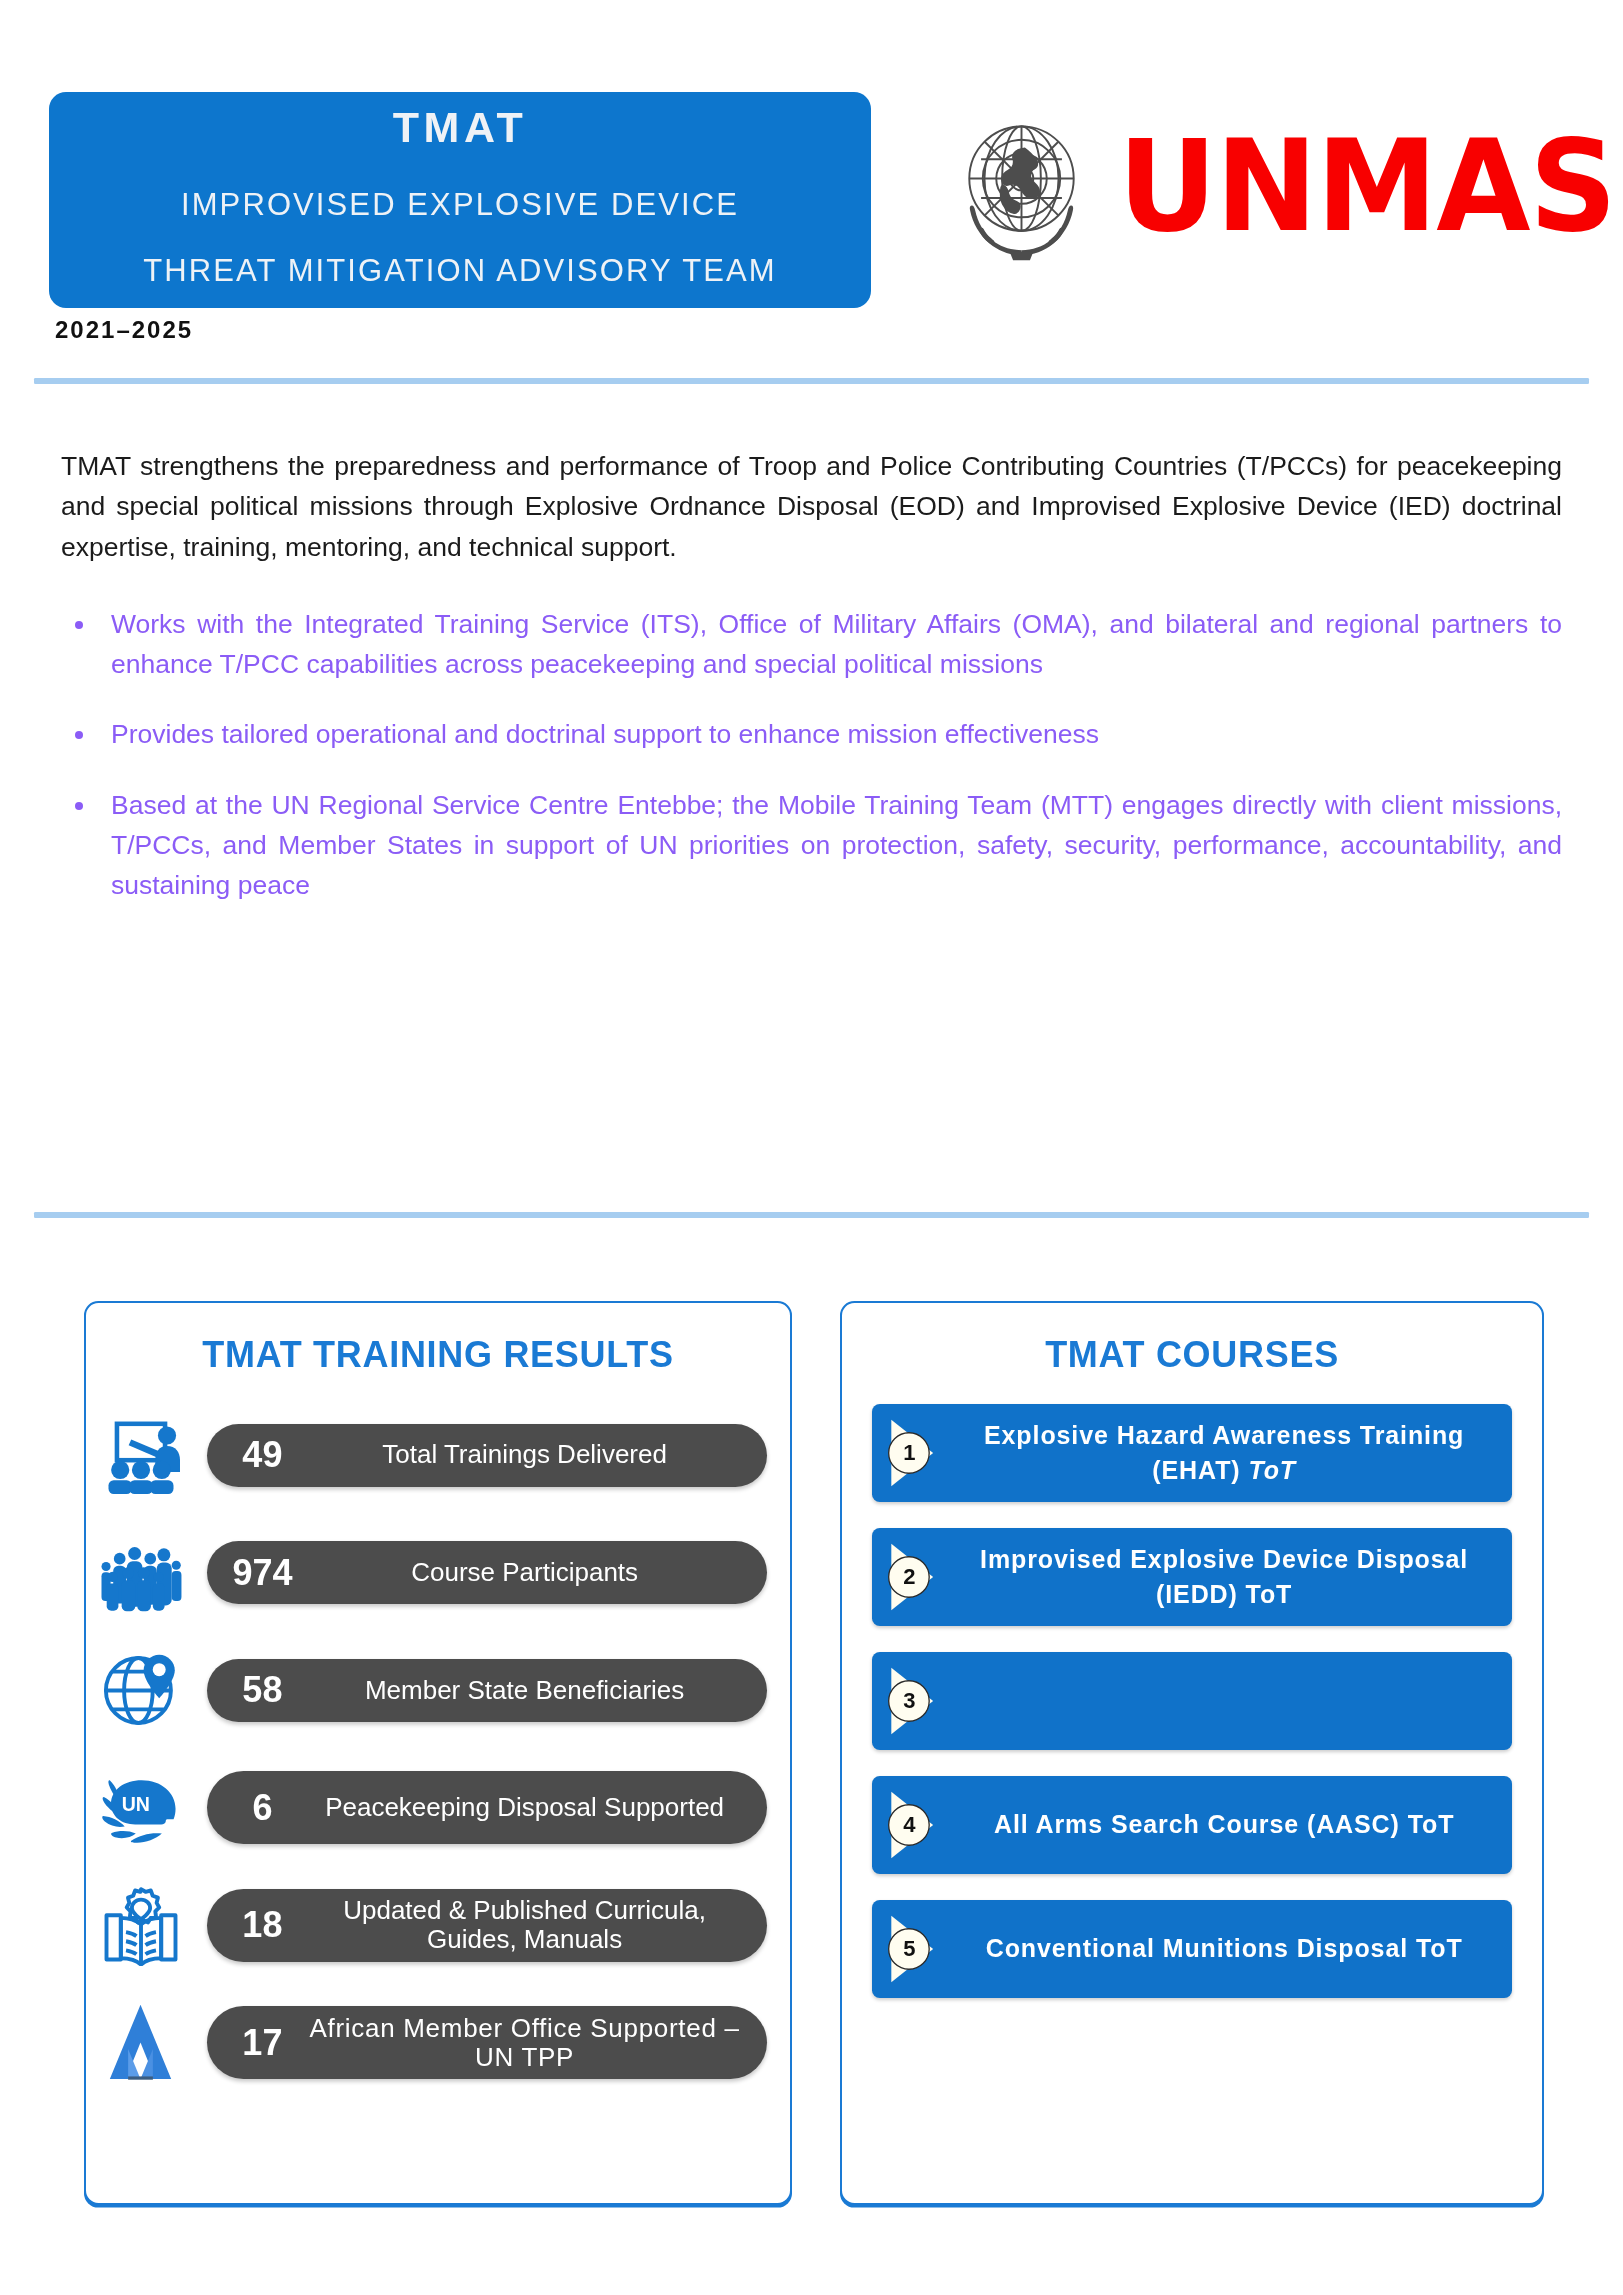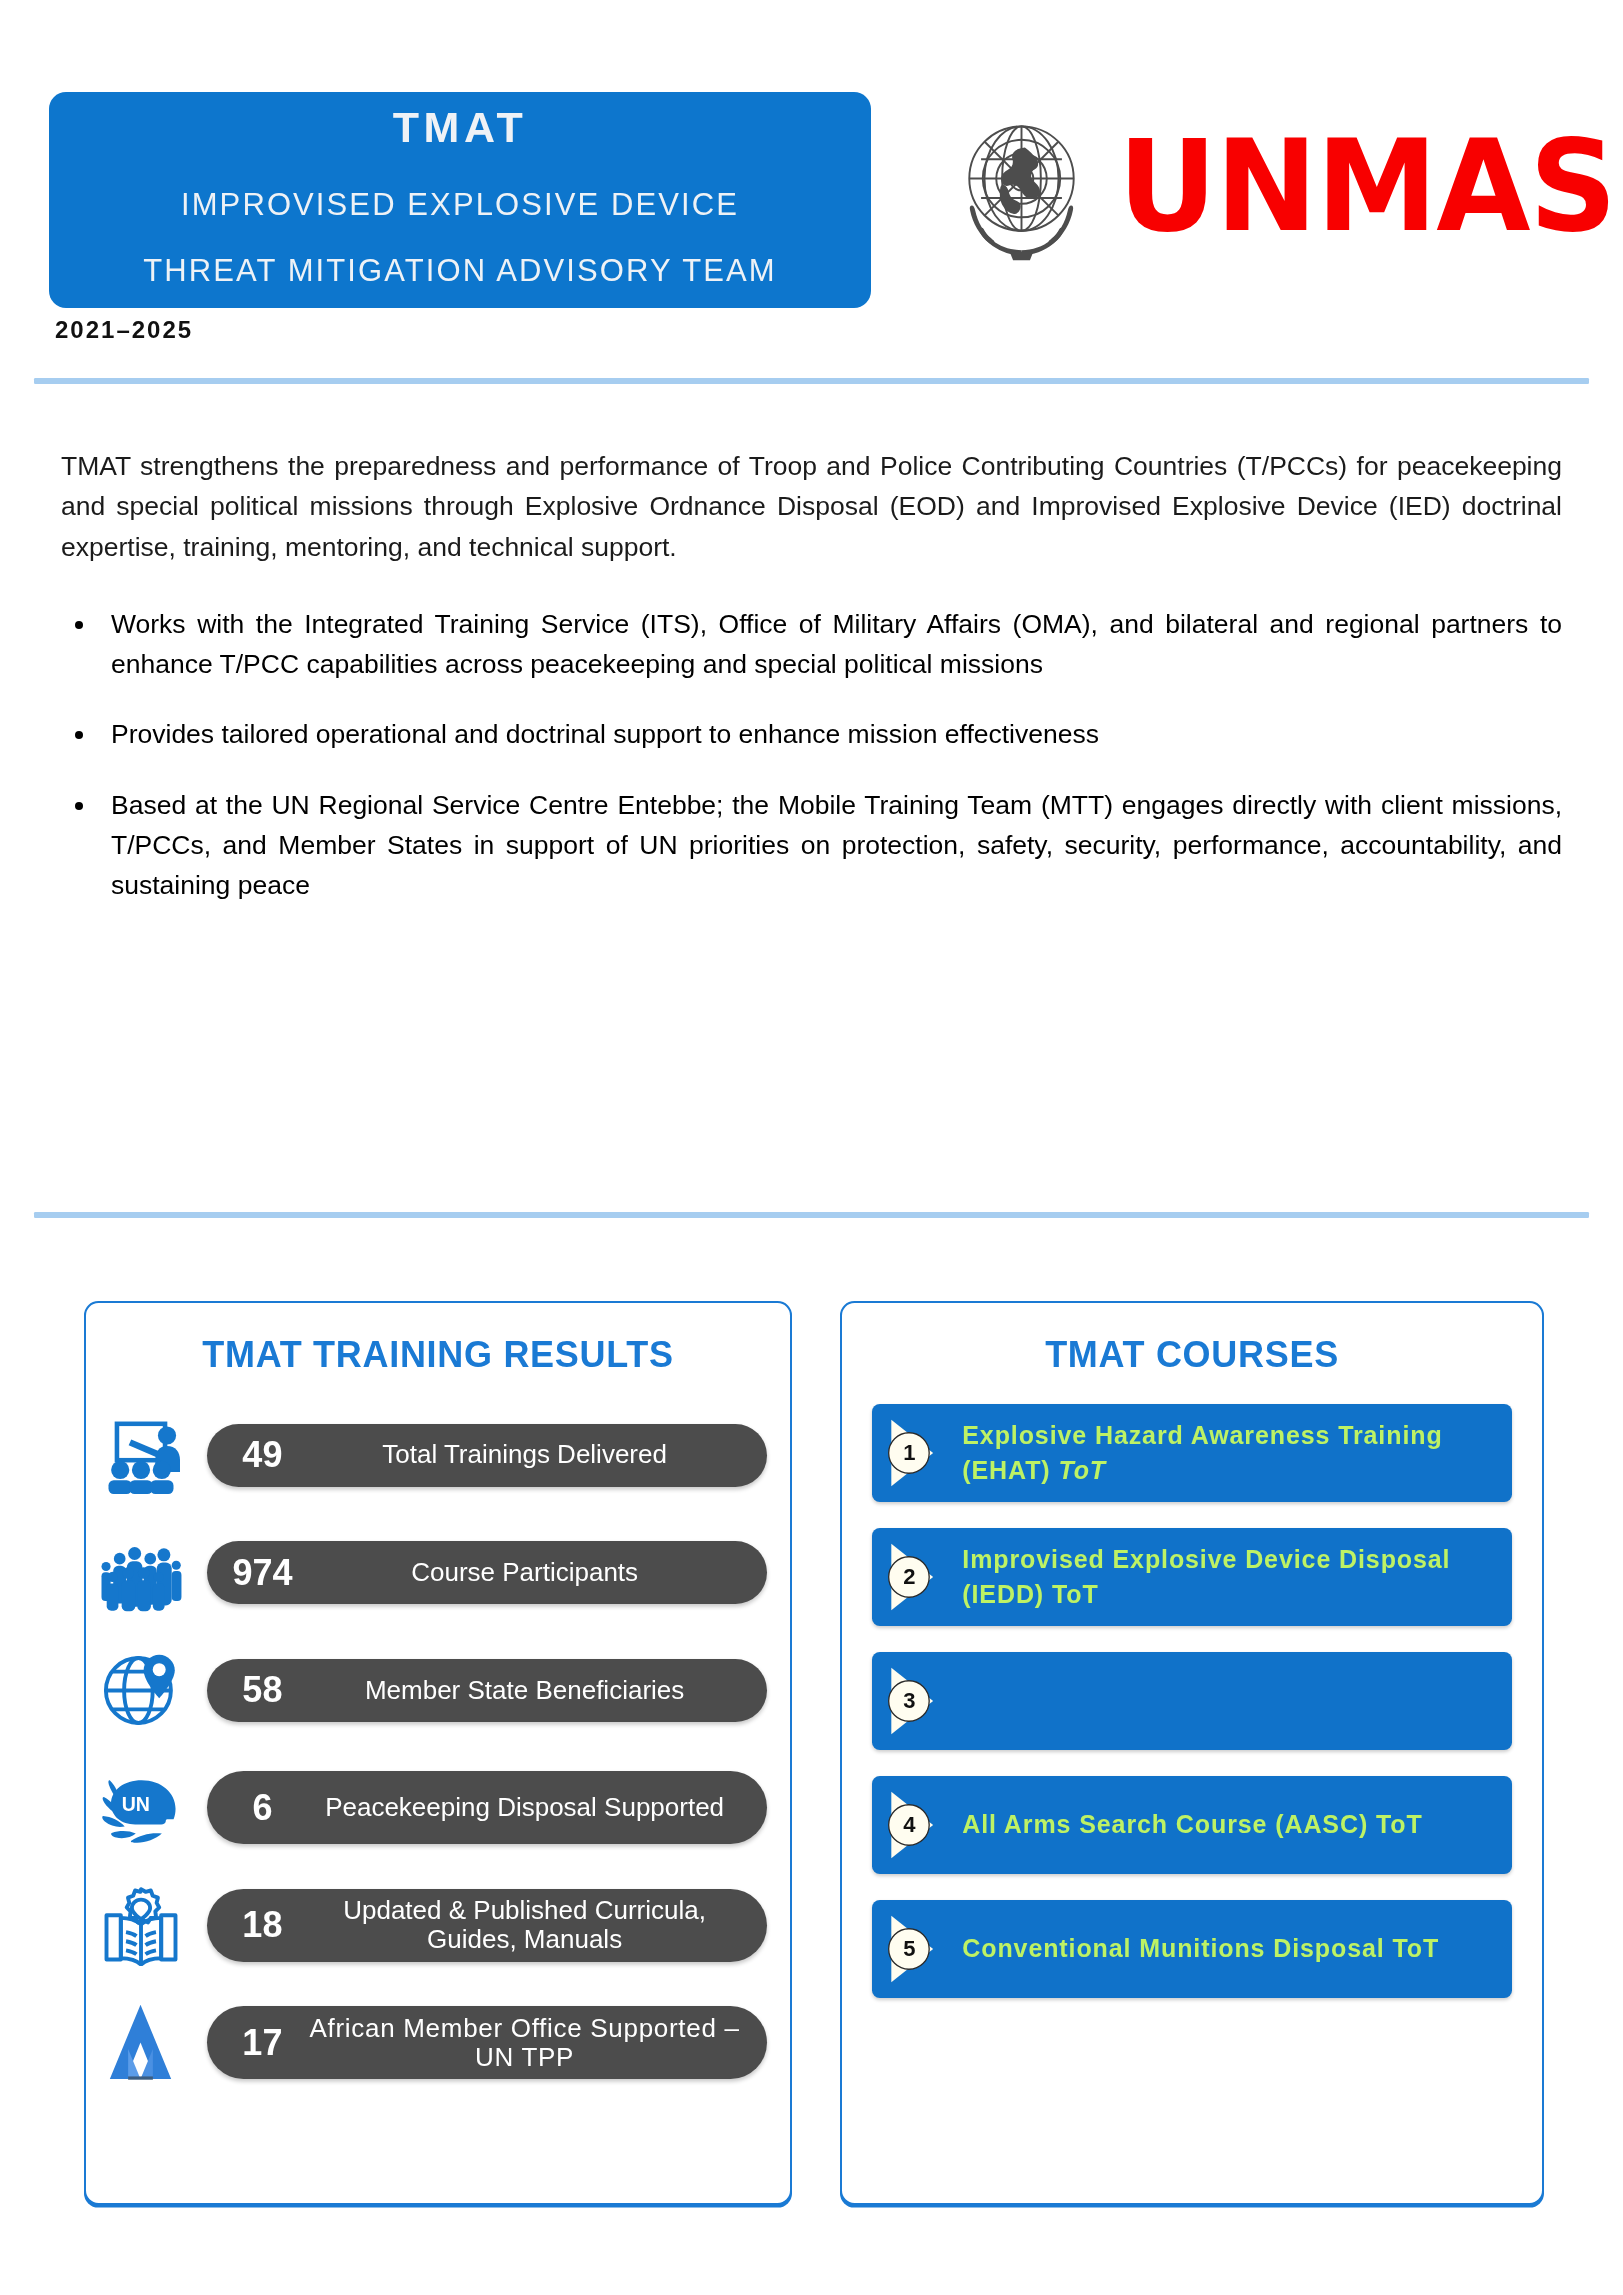--- a/index.html
+++ b/index.html
@@ -65,21 +65,21 @@
     font-size: 41px; font-weight: bold; letter-spacing: 0.3px;
     margin-top: 62px;
   }
   .mission .body {
     margin: 54px 61px 0 61px;
     font-size: 26.5px; line-height: 1.52; color: #1b1b1b;
     text-align: justify; text-justify: inter-word;
   }
   .mission ul { margin: 36px 61px 0 98px; }
   .mission li {
-    font-size: 26.5px; line-height: 1.52; color: #000000;
+    font-size: 26.5px; line-height: 1.52; color: #8b5cf6;
     text-align: justify; text-justify: inter-word;
     margin-bottom: 29px; padding-left: 13px;
   }
   .mission li::marker { font-size: 27.5px; }
 
   
   .panel {
     position: absolute; top: 1301px; height: 904px;
     border: 2px solid #1a7ad4; border-radius: 14.4px;
     background: #fff;
@@ -135,21 +135,21 @@
     position: relative; flex: none;
     width: 72px; height: 98px; margin-left: 14.4px;
   }
   .course-badge svg { position:absolute; left:0; top:0; }
   .course-badge span {
     position: absolute; left: 2.6px; top: 0; width: 41px; height: 98px;
     display: flex; align-items: center; justify-content: center;
     color: #111; font-size: 22px; font-weight: bold;
   }
   .course-text {
-    flex: 1; color: #bef264; 
+    flex: 1; color: #ffffff; text-align: center;
     font-size: 25px; font-weight: bold; letter-spacing: 0.9px;
     line-height: 1.38; padding: 9.2px 26px 9.2px 3.9px;
   }
   .course-text i { font-style: italic; }
 </style>
 </head>
 <body>
 
 <div class="page">
 

